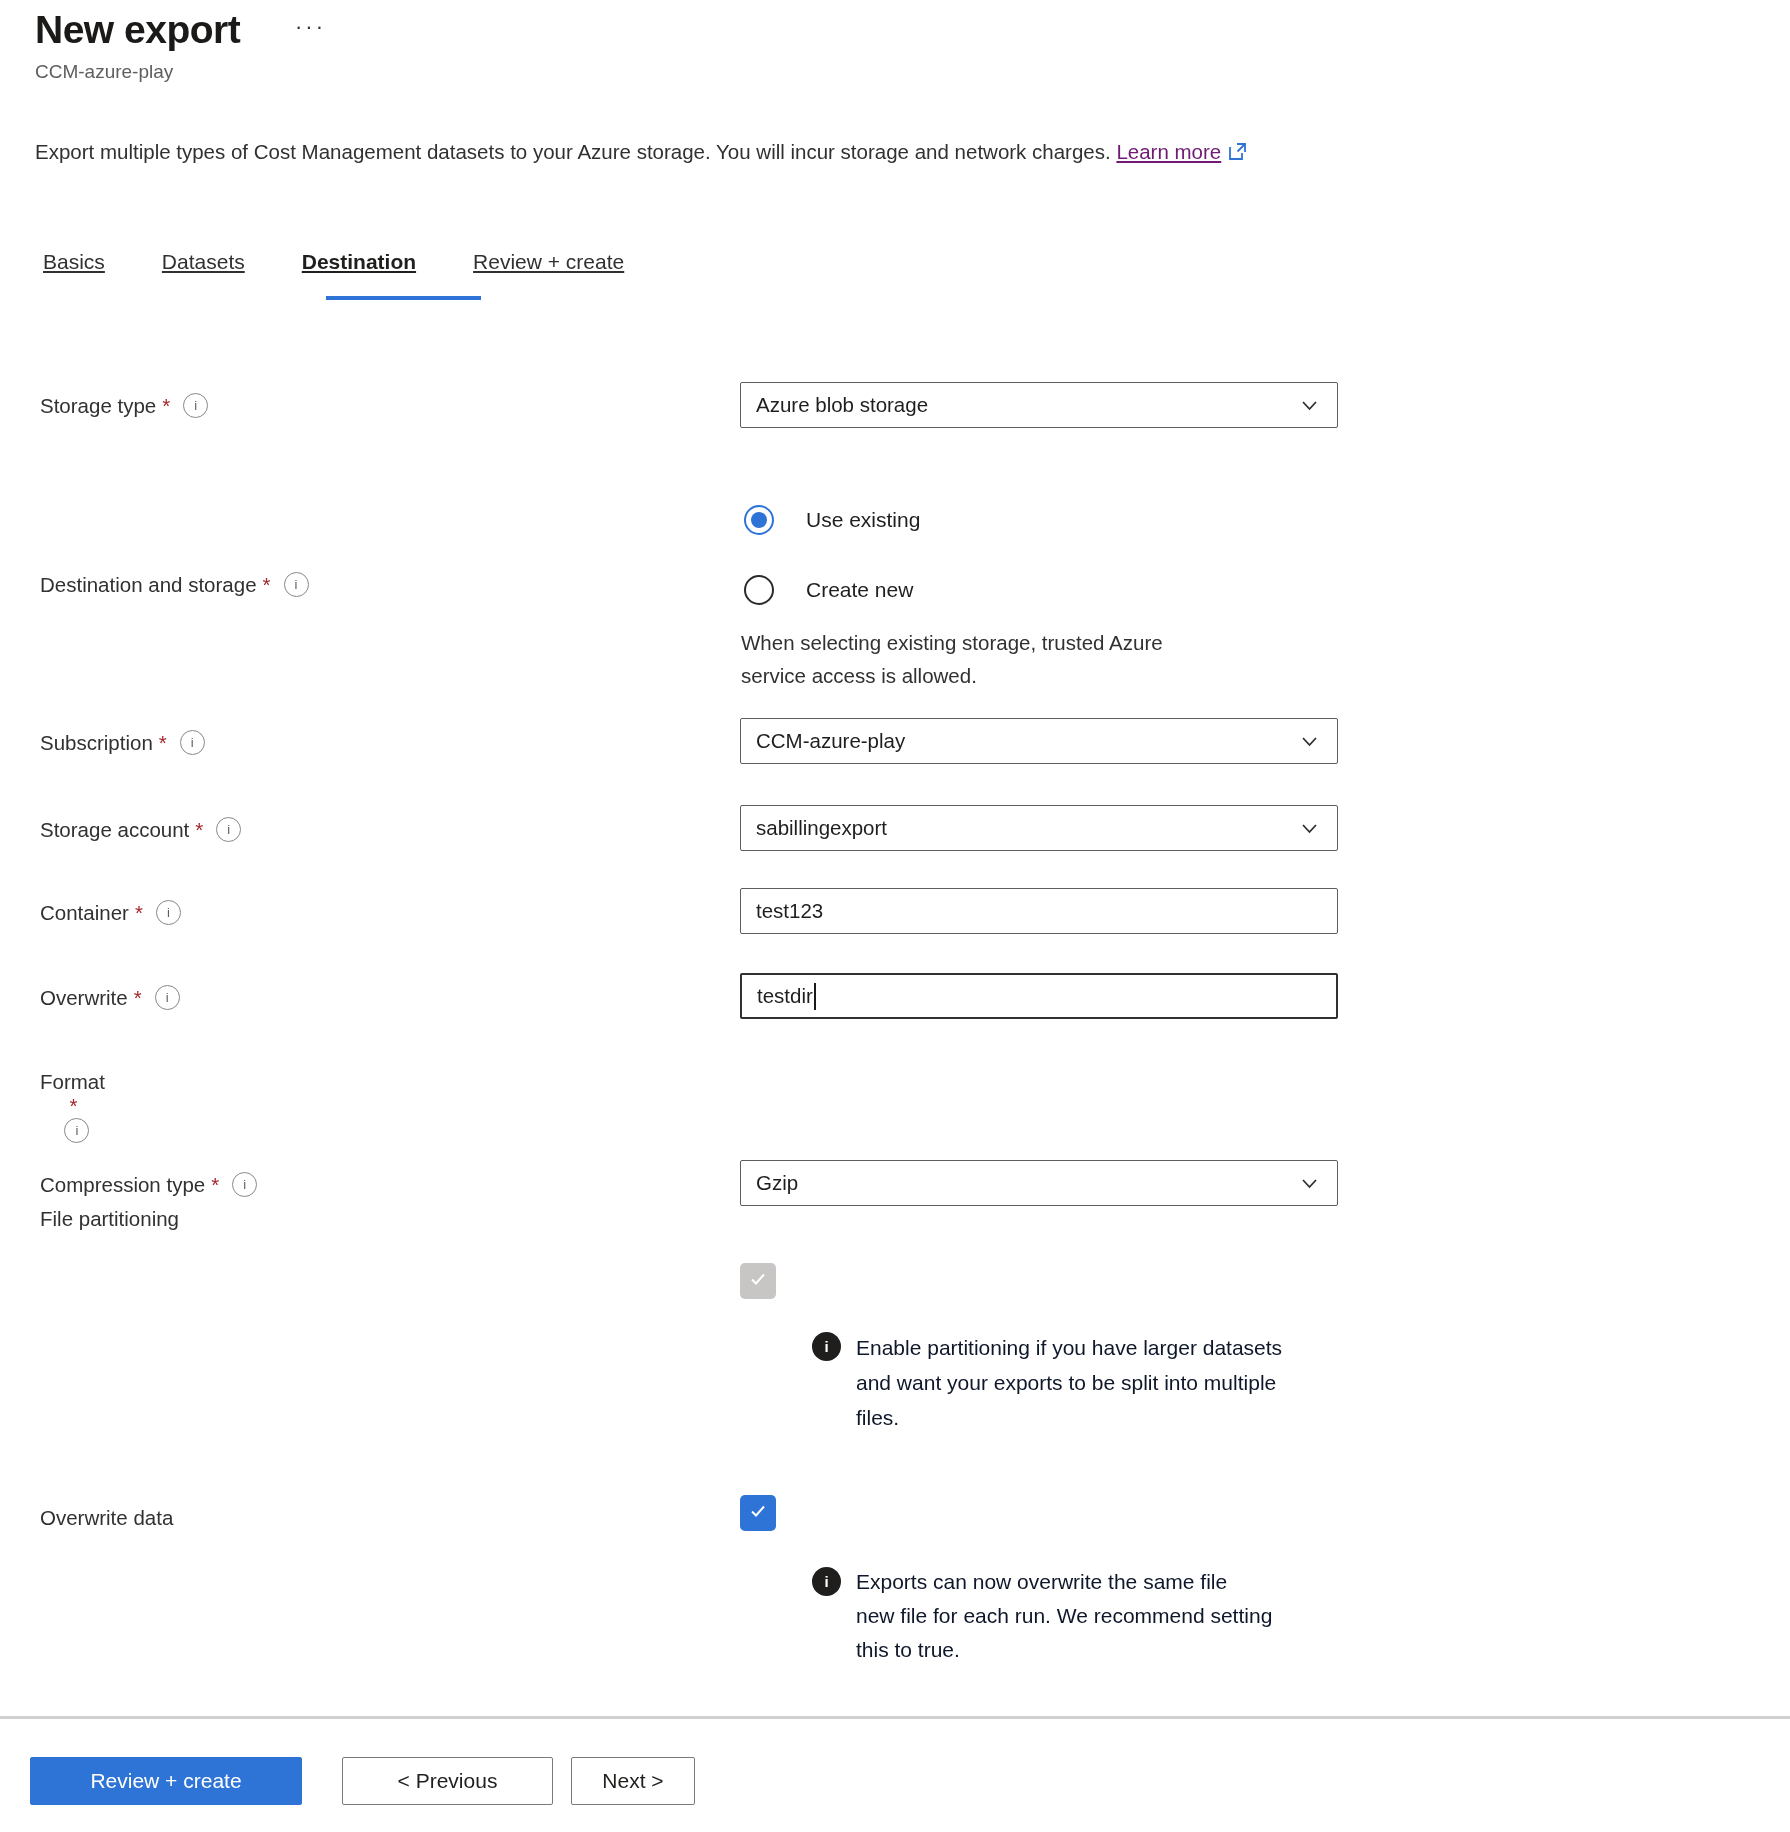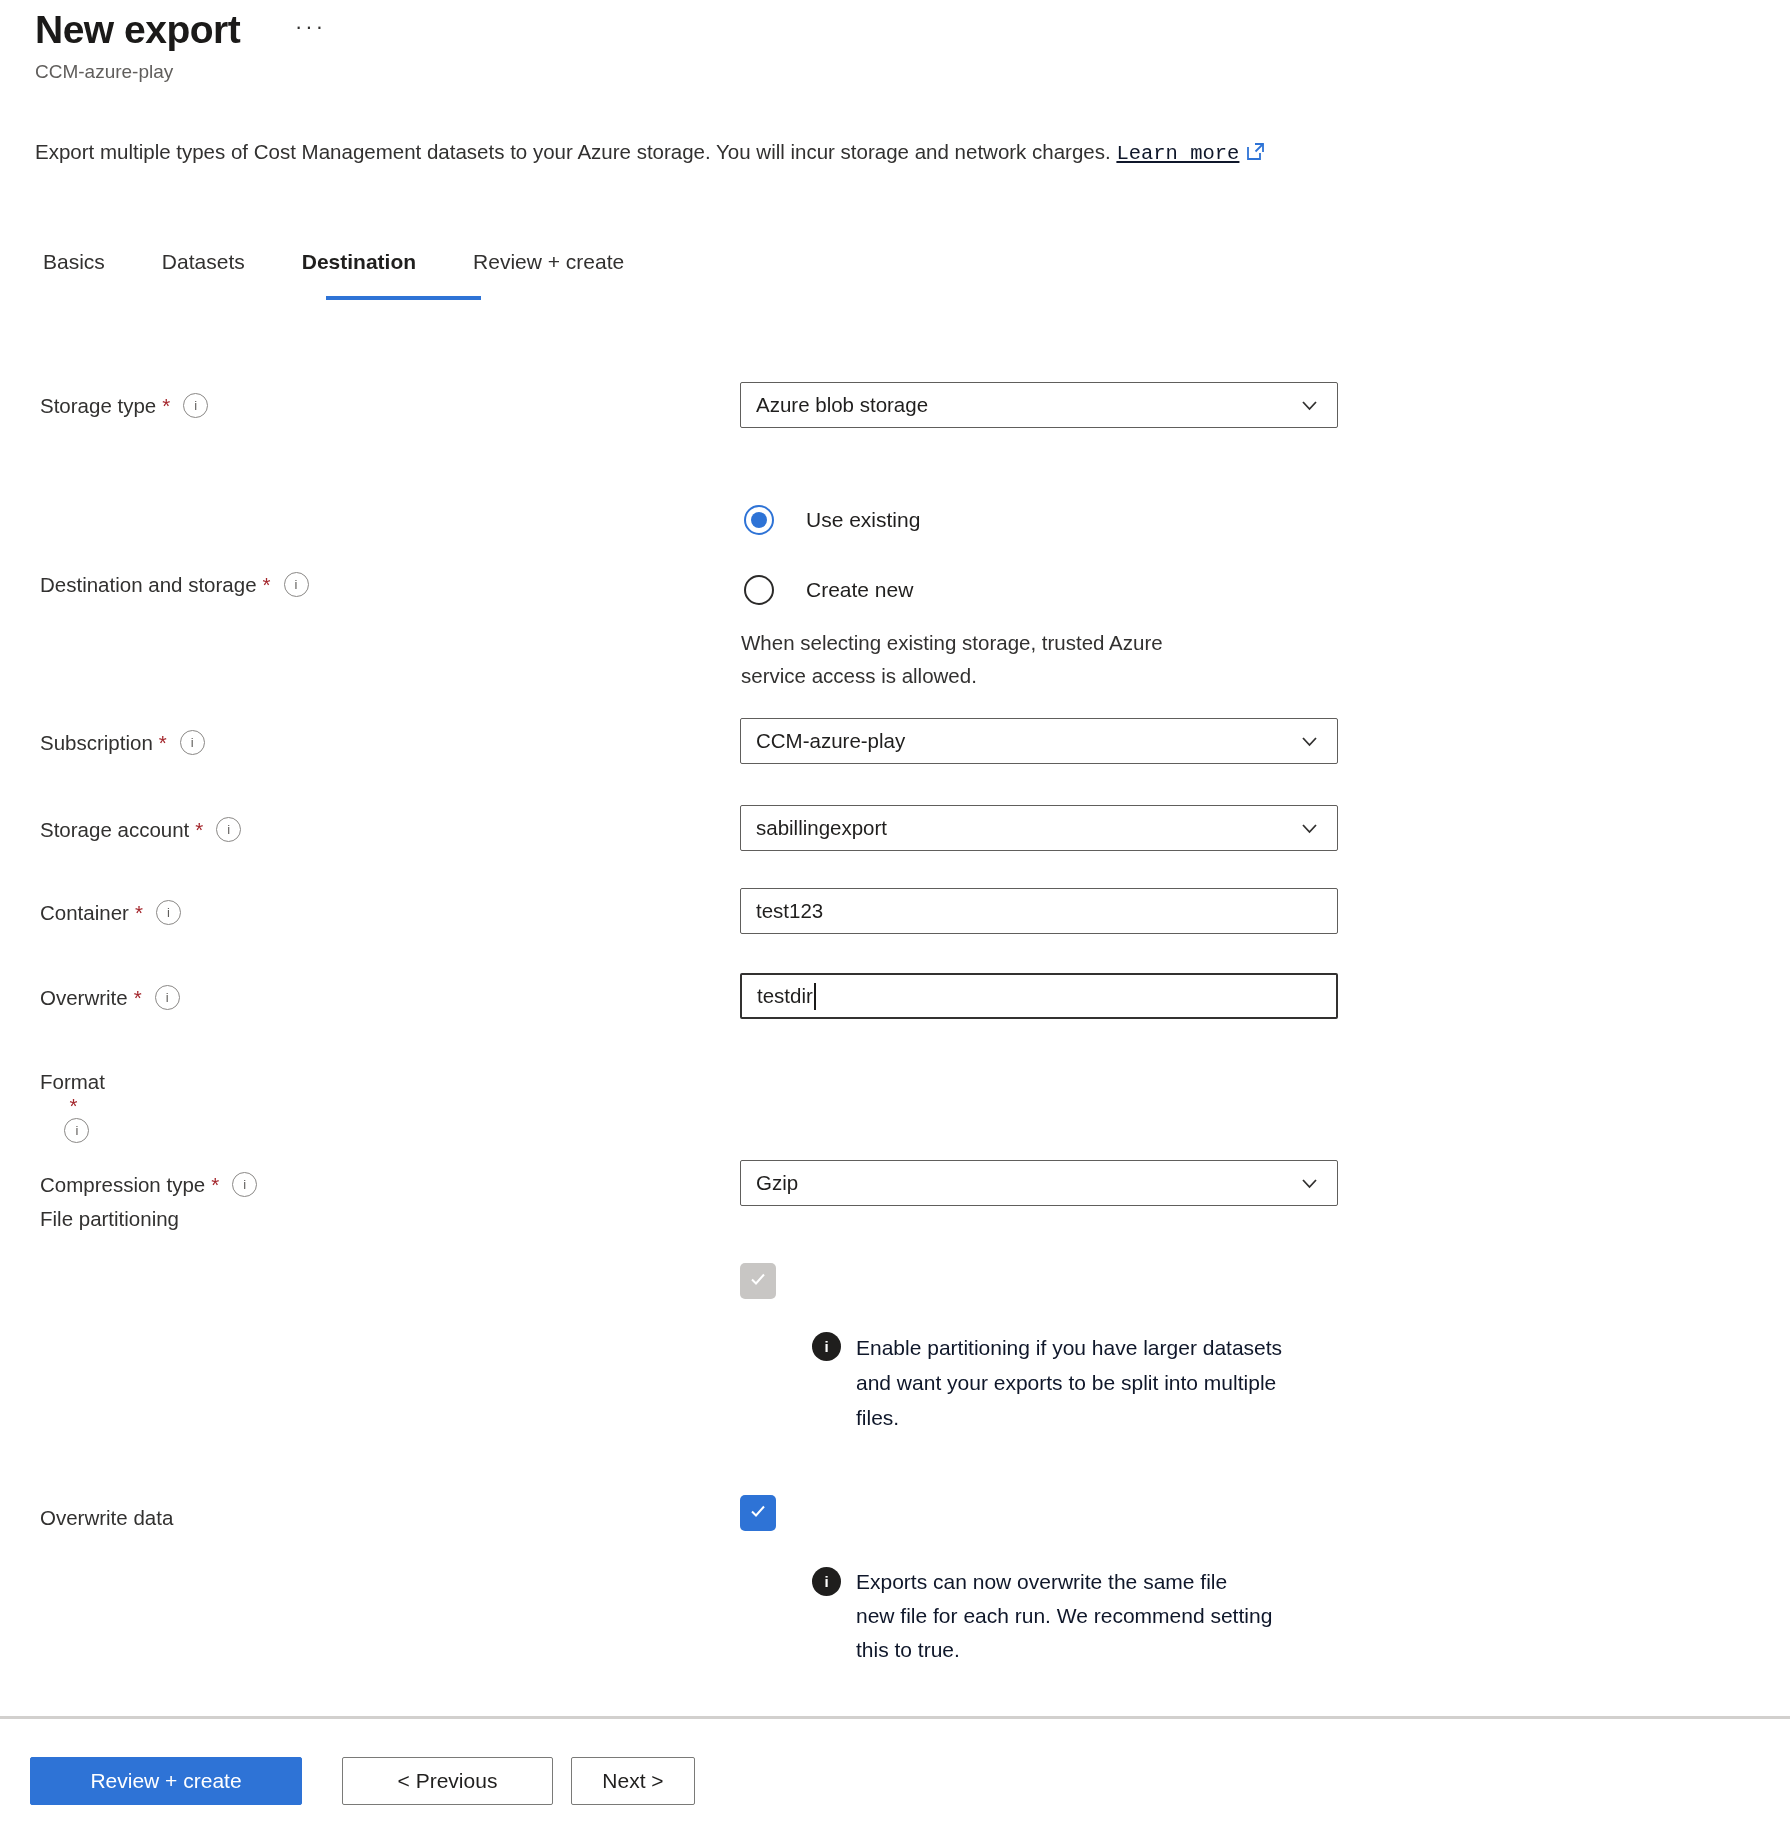--- a/index.html
+++ b/index.html
@@ -5,25 +5,25 @@
   html,body{margin:0;padding:0;background:#ffffff;}
   body{font-family:"Liberation Sans","DejaVu Sans",sans-serif;color:#323130;}
   .canvas{position:relative;width:1790px;height:1832px;background:#fff;overflow:hidden;}
   .abs{position:absolute;}
 
   .title{left:35px;top:8px;font-size:39px;font-weight:700;color:#1b1a19;letter-spacing:-0.5px;}
   .more{left:295px;top:14px;font-size:22px;color:#323130;letter-spacing:3px;cursor:pointer;}
   .subtitle{left:35px;top:61px;font-size:19px;color:#605e5c;}
 
   .desc{left:35px;top:140px;font-size:20.5px;color:#323130;white-space:nowrap;}
-  .desc a{color:#0f172a;text-decoration:underline;cursor:pointer;font-family:Liberation Mono, monospace;}
+  .desc a{color:#701a75;text-decoration:underline;cursor:pointer;}
   .ext-icon{display:inline-block;vertical-align:-3px;margin-left:6px;}
 
   .tabs{left:43px;top:250px;display:flex;gap:57px;font-size:21px;color:#323130;}
-  .tab{cursor:pointer;padding-bottom:14px;}
+  .tab{cursor:pointer;padding-bottom:14px;text-decoration:underline;}
   .tab.active{font-weight:700;color:#201f1e;}
   .tab-underline{left:326px;top:296px;width:155px;height:4px;background:#2e73d6;}
 
   .lbl{font-size:20.5px;color:#323130;display:flex;align-items:center;}
   .req{color:#a4262c;margin-left:6px;margin-right:4px;}
   .info-o{width:23px;height:23px;border:1.6px solid #8a8886;border-radius:50%;
           color:#605e5c;font-size:13px;display:inline-flex;align-items:center;justify-content:center;
           margin-left:9px;flex:0 0 auto;cursor:default;font-style:normal;}
   .box{left:740px;width:598px;height:46px;border:1px solid #605e5c;border-radius:2px;background:#fff;
        display:flex;align-items:center;padding:0 15px;font-size:20.5px;color:#201f1e;box-sizing:border-box;cursor:pointer;}

